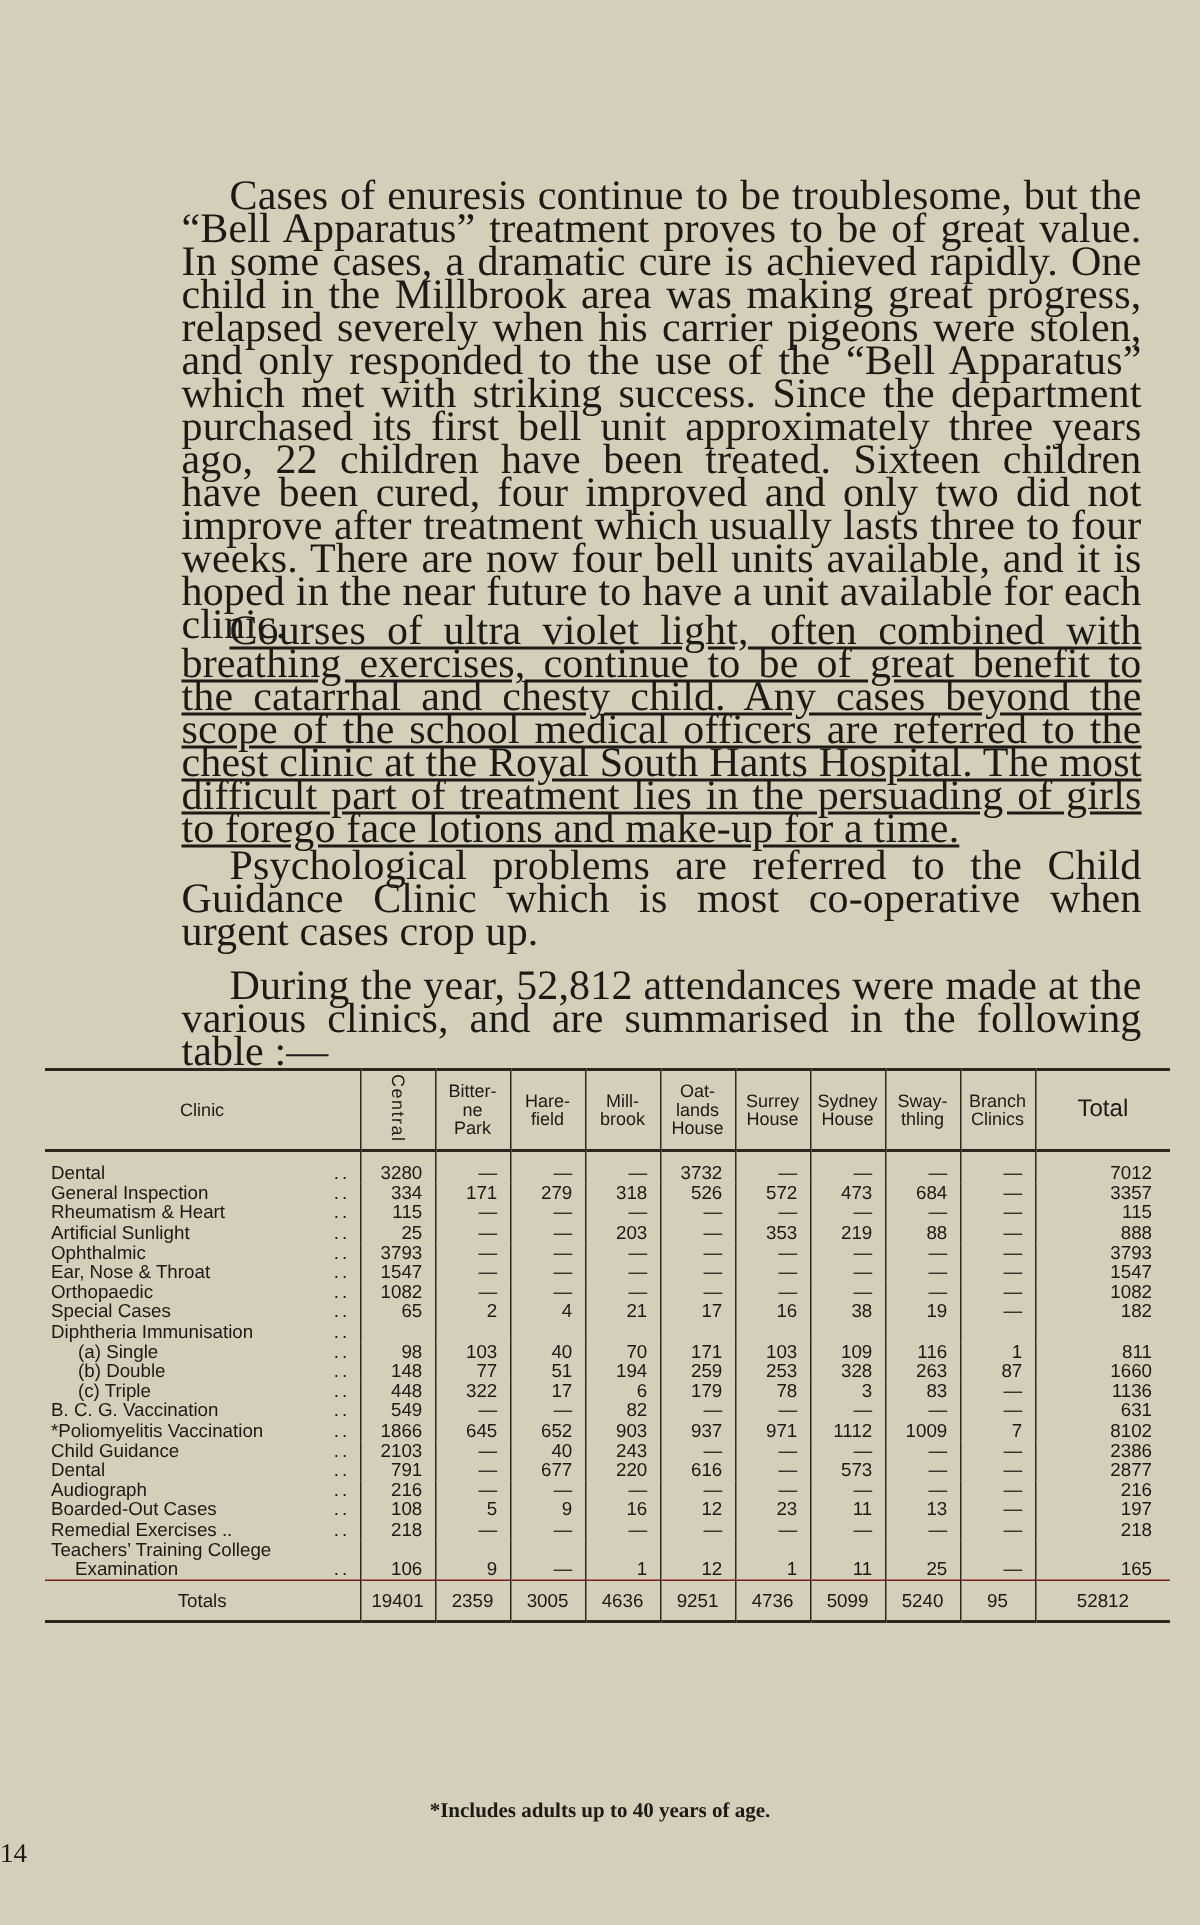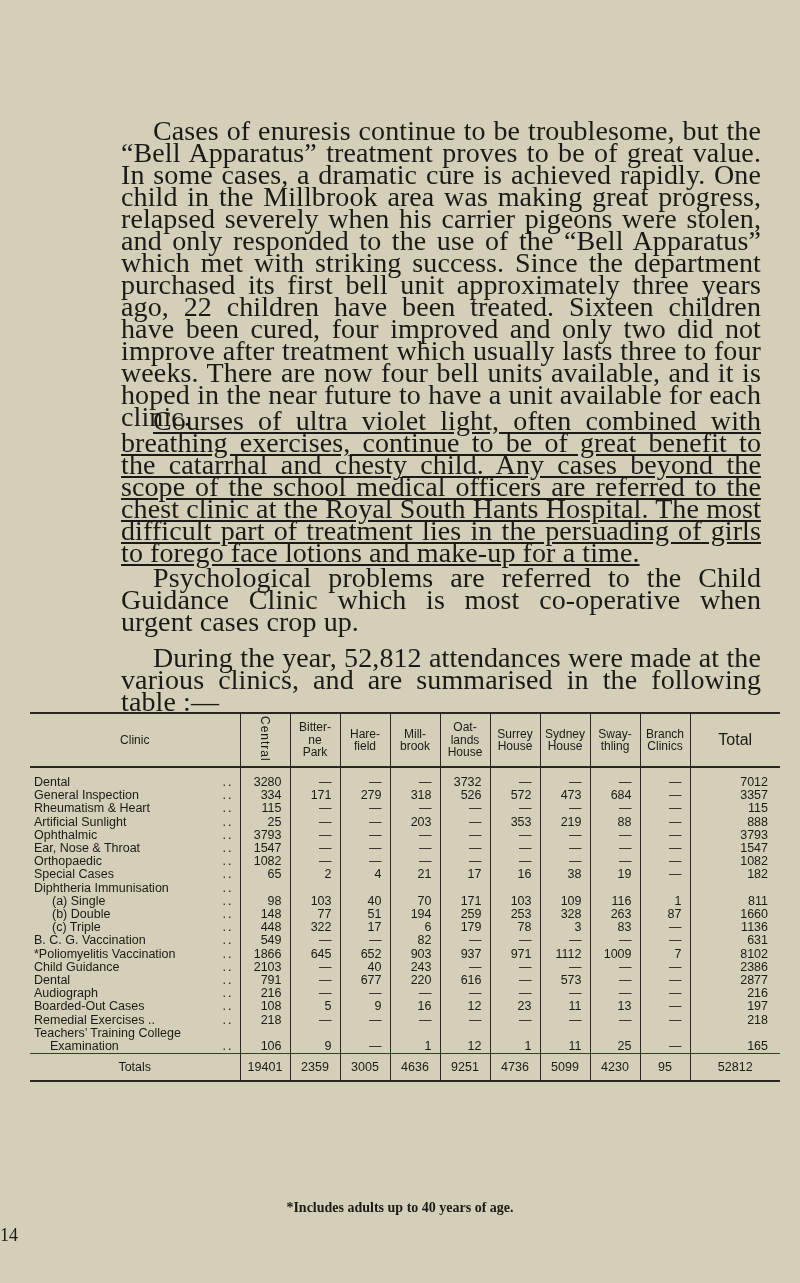--- a/index.html
+++ b/index.html
@@ -406,21 +406,21 @@
         </tr>
         <tr class="totals">
           <td class="label">Totals</td>
           <td>19401</td>
           <td>2359</td>
           <td>3005</td>
           <td>4636</td>
           <td>9251</td>
           <td>4736</td>
           <td>5099</td>
-          <td>4230</td>
+          <td>5240</td>
           <td>95</td>
           <td>52812</td>
         </tr>
       </tbody>
   </table>
 </div>
 
 <div class="footnote">*Includes adults up to 40 years of age.</div>
 <div class="pagenum">14</div>
 

